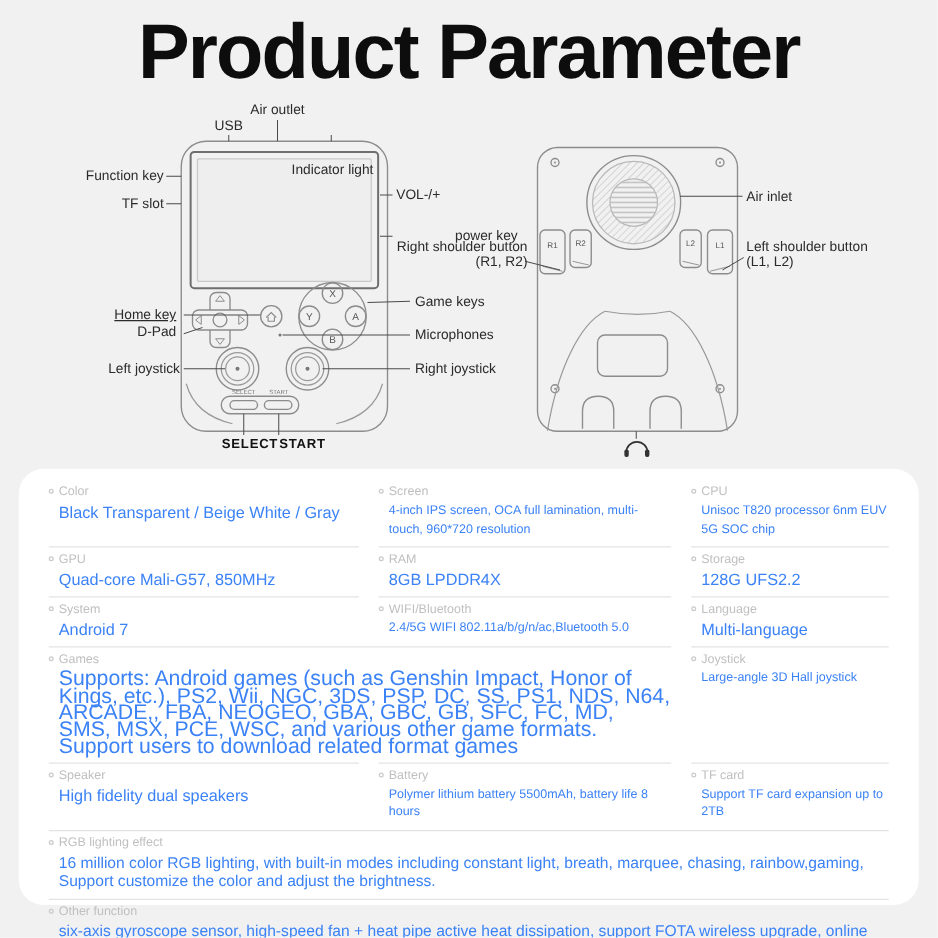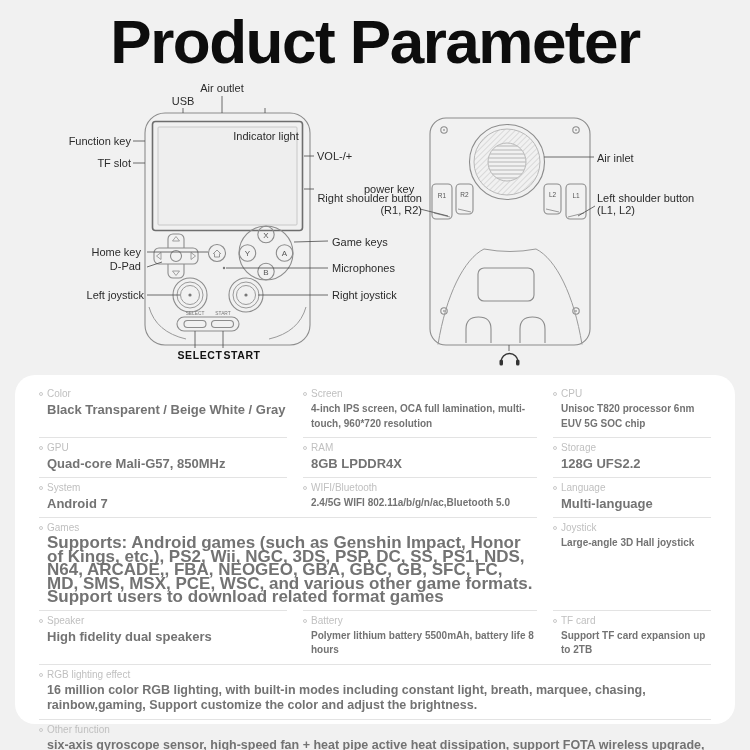--- a/index.html
+++ b/index.html
@@ -34,21 +34,21 @@
     padding:9px 24px 4px 24px;
   }
   .grid { display:grid; grid-template-columns:248px 234px 158px; column-gap:16px; }
   .cell { padding:4px 0 6px 0; }
   .bt { border-top:1px solid #e3e3e3; }
   .span2 { grid-column:1 / 3; }
   .span3 { grid-column:1 / 4; }
   .col3 { grid-column:3; }
   .spec-label { font-size:10px; line-height:12px; color:#c0c0c0; margin-bottom:2px; }
   .dot { display:inline-block; width:4px; height:4px; border:1px solid #c9c9c9; border-radius:50%; margin-right:4px; vertical-align:middle; }
-  .spec-value { font-size:13px; line-height:15px; color:#737373; padding-left:8px;font-weight:bold; }
+  .spec-value { font-size:13px; line-height:15px; color:#3b82f6; padding-left:8px; }
   .m  { font-size:10px; line-height:14.5px; }
   .p  { font-size:12.5px; line-height:15px; }
   .sm { font-size:17px; line-height:13.5px; }
   .nowrap { white-space:nowrap; }
 </style>
 </head>
 <body>
 
 <div class="stage">
 
@@ -187,21 +187,21 @@
     </g>
   </svg>
 
   <div class="co ce" style="left:182px;top:82px;width:80px;">Air outlet</div>
   <div class="co ce" style="left:161px;top:95px;width:44px;">USB</div>
   <div class="co ce" style="left:224px;top:95px;width:84px;margin-top:35px;">Indicator light</div>
   <div class="co ra" style="left:58px;top:135px;width:73px;">Function key</div>
   <div class="co ra" style="left:58px;top:157px;width:73px;">TF slot</div>
   <div class="co" style="left:317px;top:150px;">VOL-/+</div>
   <div class="co" style="left:317px;top:183px;margin-left:47px;">power key</div>
-  <div class="co ra" style="left:73px;top:246px;width:68px;">Home key</div>
+  <div class="co ra" style="left:73px;top:246px;width:68px;text-decoration:underline;">Home key</div>
   <div class="co ra" style="left:73px;top:260px;width:68px;">D-Pad</div>
   <div class="co ra" style="left:56px;top:289px;width:88px;text-align:right;">Left joystick</div>
   <div class="co" style="left:332px;top:236px;">Game keys</div>
   <div class="co" style="left:332px;top:262px;">Microphones</div>
   <div class="co" style="left:332px;top:289px;">Right joystick</div>
   <div class="co ce sel" style="left:176px;top:349px;width:48px;">SELECT</div>
   <div class="co ce sel" style="left:220px;top:349px;width:44px;">START</div>
 
   <div class="co ra" style="left:298px;top:192px;width:124px;">
     <div>Right shoulder button</div>

